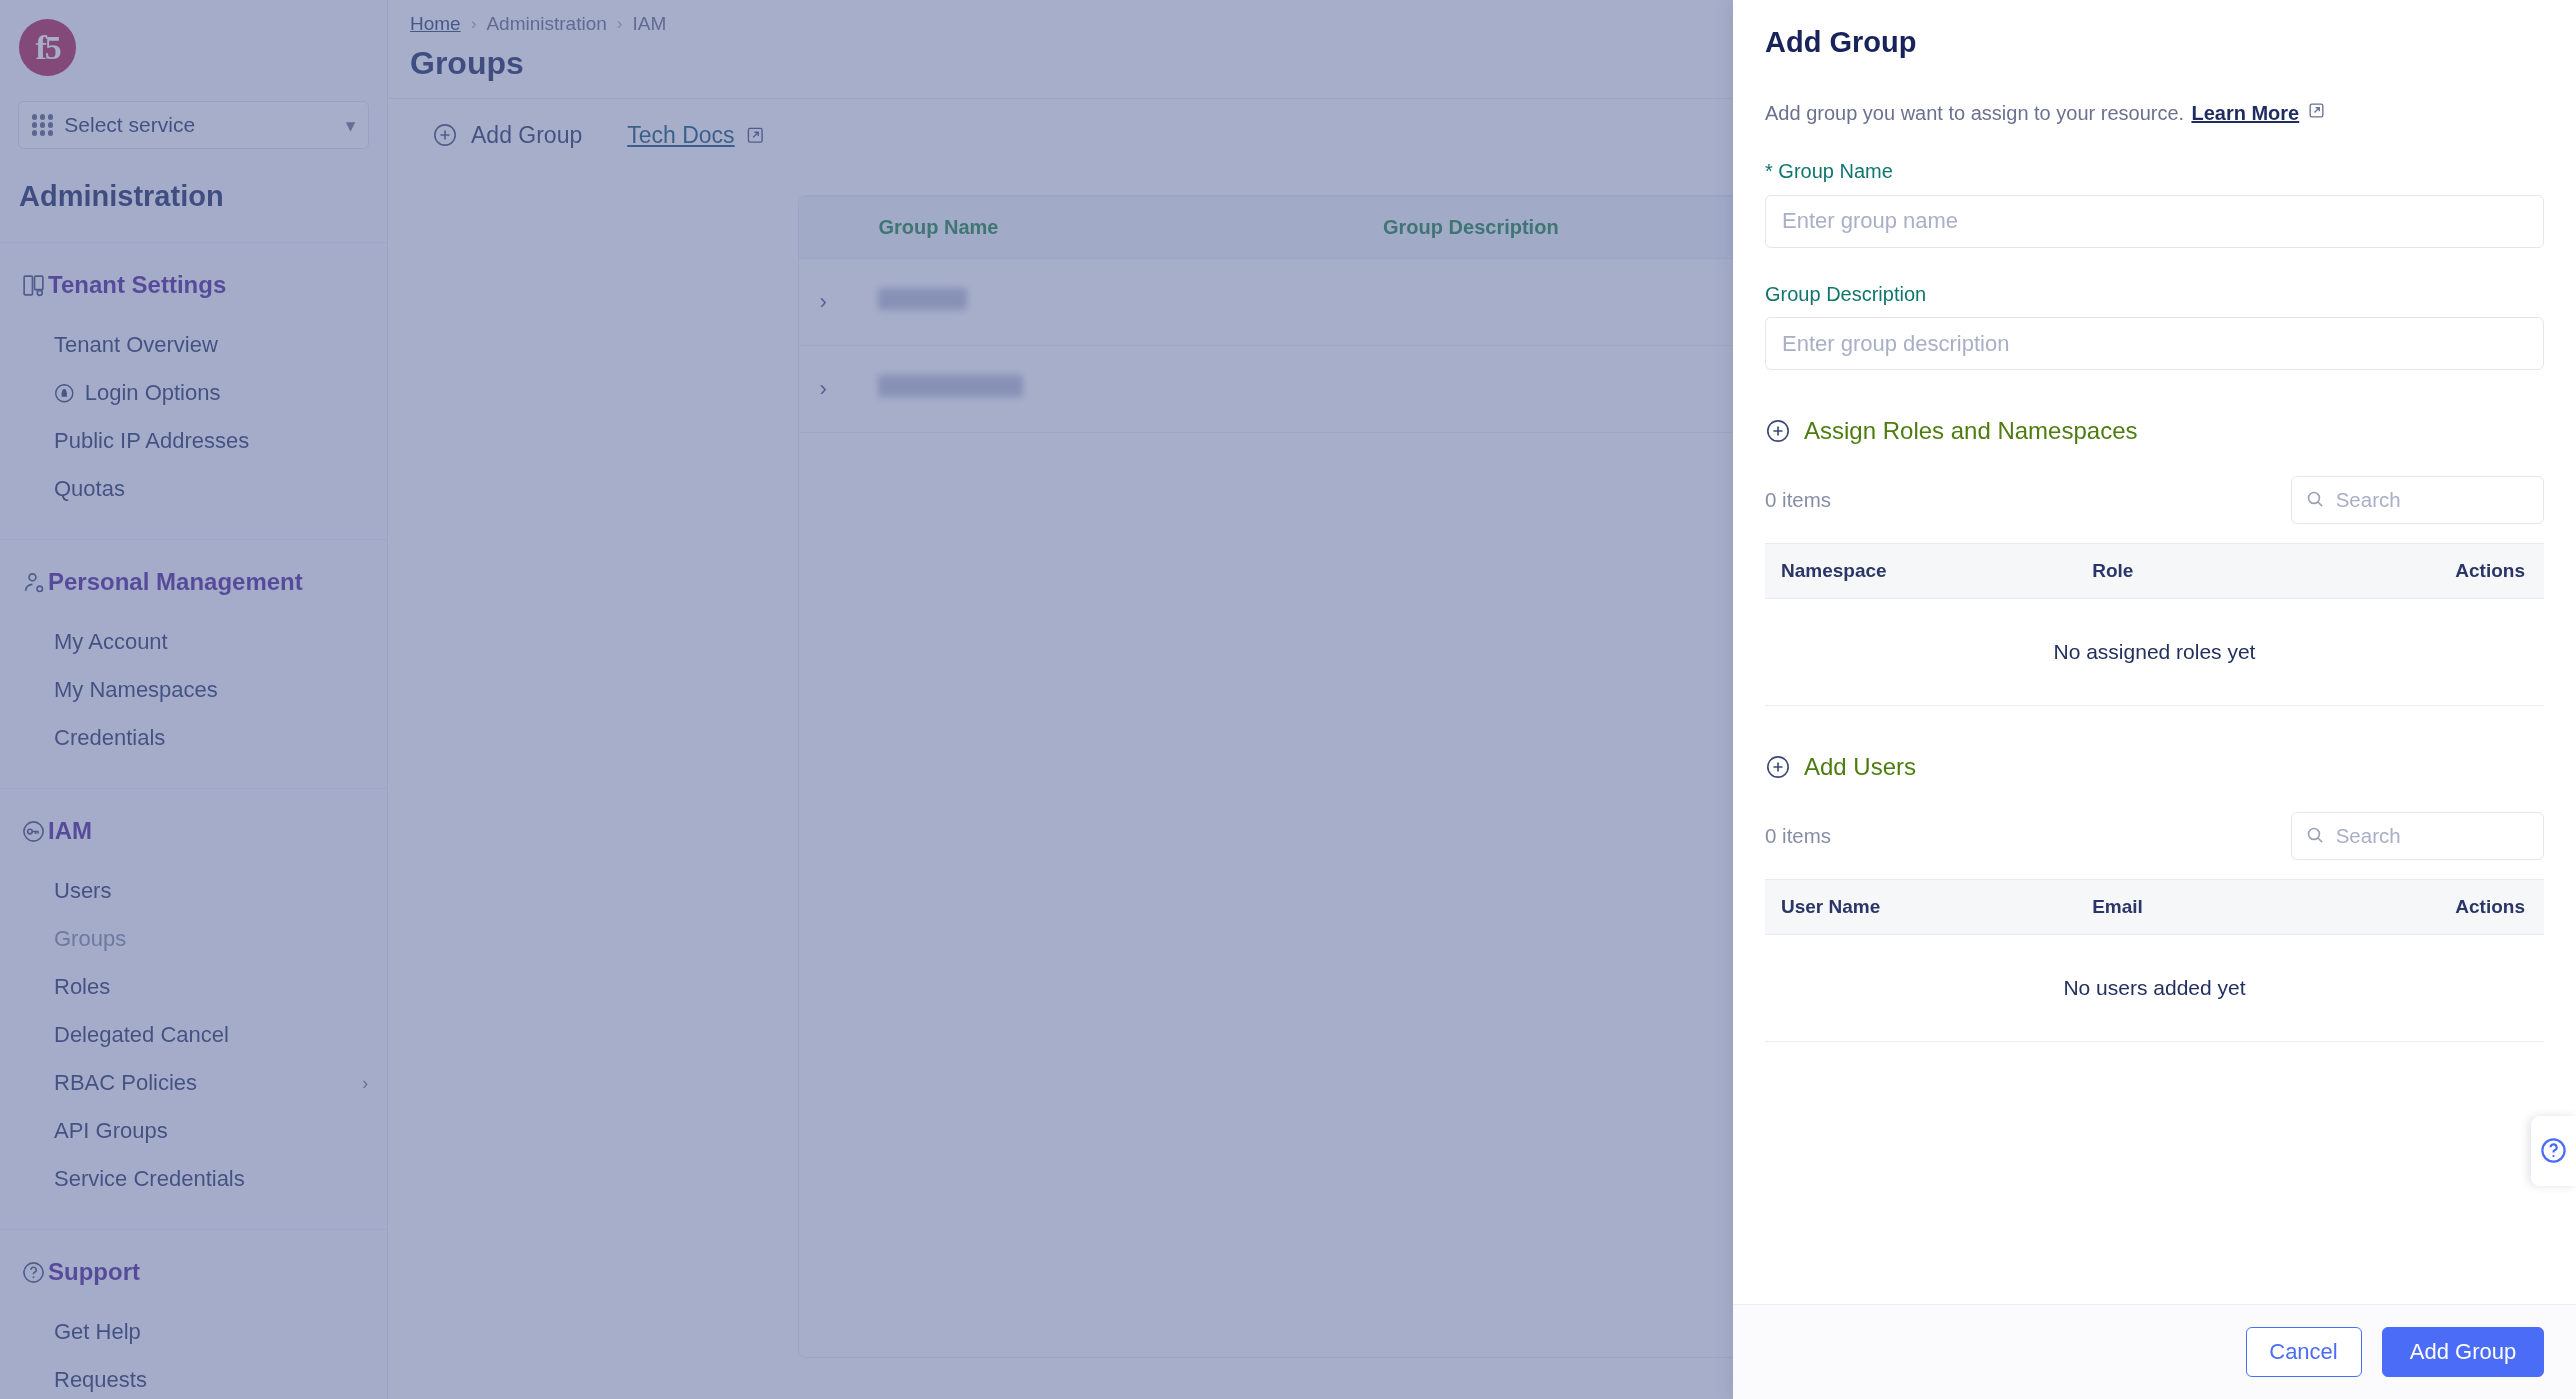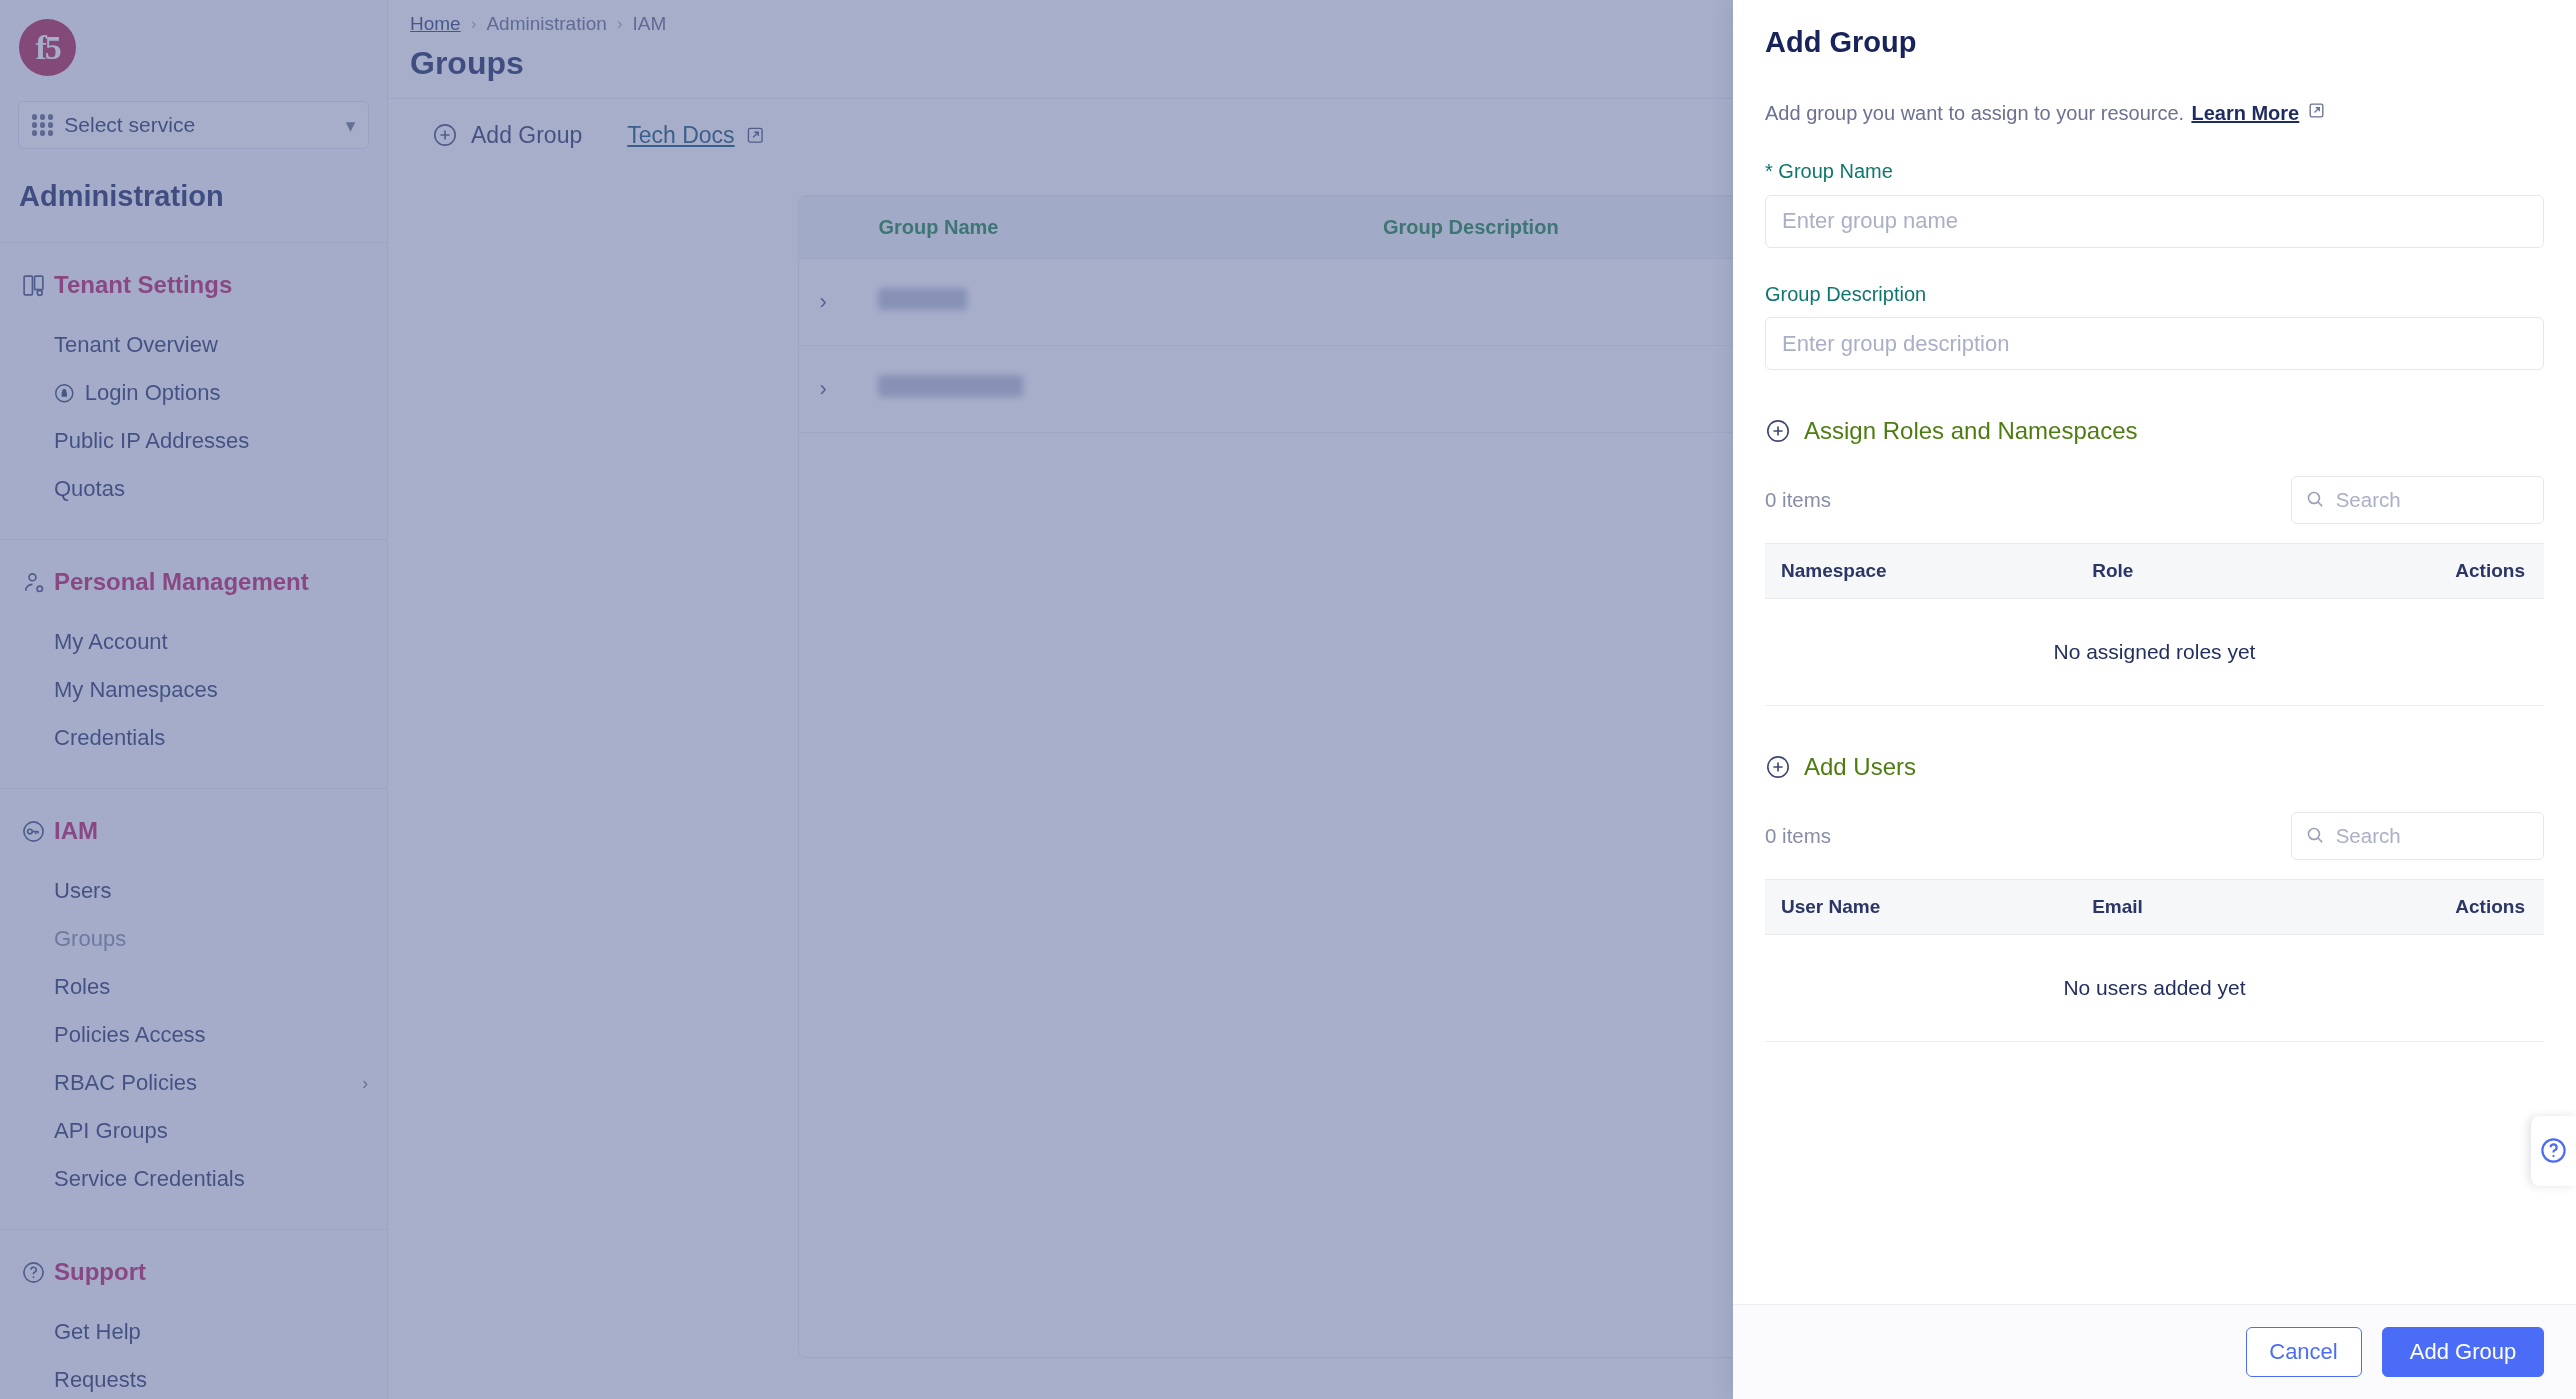--- a/index.html
+++ b/index.html
@@ -55,23 +55,23 @@
   .service-select .label { font-size: 21px; color: #1c2a5e; flex: 1; }
   .chev { color: #6b7390; font-size: 19px; }
 
   #admin-title {
     font-size: 29px; font-weight: bold; color: #17235a;
     padding: 31px 0 29px 19px;
   }
 
   .nav-section { border-top: 1.5px solid #e8eaf0; padding: 28px 0 26px 0; }
   .nav-group-head {
-    display: flex; align-items: center; gap: 7px;
+    display: flex; align-items: center; gap: 1px;
     padding: 0 0 0 19px;
-    font-size: 24px; font-weight: bold; color: #be185d;
+    font-size: 24px; font-weight: bold; color: #4c1d95;
   }
   .nav-ico {
     width: 28px; height: 28px; flex: 0 0 28px;
     display: flex; align-items: center; justify-content: center;
     color: #3c4873;
   }
   .nav-ico svg { width: 25px; height: 25px; }
   .nav-items { padding-top: 22px; }
   .nav-item {
     display: flex; align-items: center; gap: 10.2px;
@@ -341,21 +341,21 @@
         <div class="nav-item">
           <span>Users</span>
         </div>
         <div class="nav-item active">
           <span>Groups</span>
         </div>
         <div class="nav-item">
           <span>Roles</span>
         </div>
         <div class="nav-item">
-          <span>Policies Access</span>
+          <span>Delegated Cancel</span>
         </div>
         <div class="nav-item">
           <span>RBAC Policies</span>
           <span class="caret-r">›</span>
         </div>
         <div class="nav-item">
           <span>API Groups</span>
         </div>
         <div class="nav-item">
           <span>Service Credentials</span>

